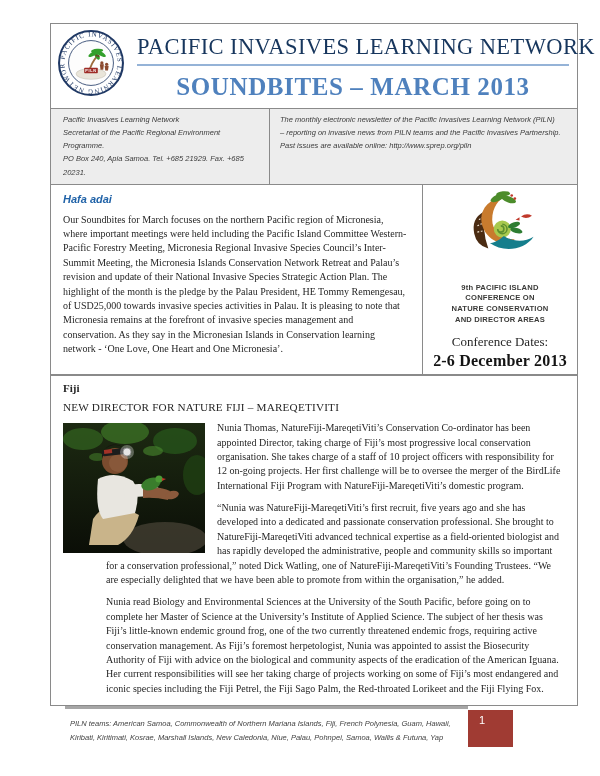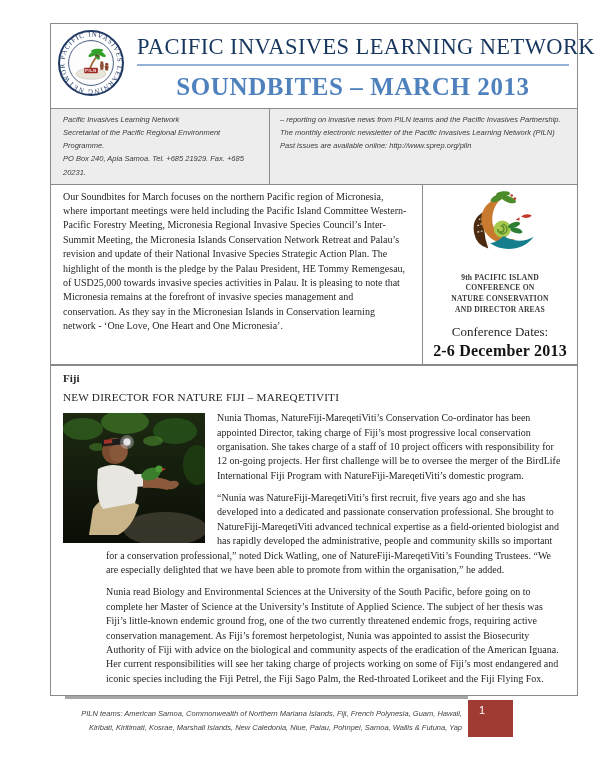--- a/index.html
+++ b/index.html
@@ -29,22 +29,22 @@
   .info-right { flex:1; padding:4px 8px 5px 10px; }
 
   
   .intro-box { display:flex; margin-top:-1px; }
   .intro-main { flex:1; padding:5px 14px 8px 12px; min-width:0; }
   .greeting { font-family:"Liberation Sans", sans-serif; font-weight:bold; font-style:italic;
     color:#2163A8; font-size:11px; margin:3px 0 8px 0; }
   .intro-text { font-size:10px; line-height:1.44; color:#262626; max-width:356px; }
   .intro-side { width:146px; flex:none; border-left:1px solid #8a8a8a; text-align:center; padding:5px 4px 4px; }
   .conf-logo svg { width:88px; height:78px; display:inline-block; }
-  .conf-name { font-family:Liberation Serif, serif; font-weight:bold; font-size:7.6px;
-    color:#3a3a38; line-height:1.4; letter-spacing:0.2px; margin-top:1px; }
+  .conf-name { font-family:Liberation Sans, sans-serif; font-weight:bold; font-size:7.6px;
+    color:#3a3a38; line-height:1.4; letter-spacing:0.2px; margin-top:11px; }
   .conf-dates-label { font-size:13px; color:#262626; margin-top:9px; }
   .conf-dates { font-size:16px; font-weight:bold; color:#141414; margin-top:2px; letter-spacing:0.2px;text-align:center; }
 
   
   .section-heading { color:#1F5795; font-weight:bold; font-size:12.5px;
     margin:11px 0 9px 45px; letter-spacing:0.3px; }
 
   
   .fiji-box { padding:6px 12px 7px; font-size:10px; }
   .country { font-weight:bold; font-size:11px; margin:0 0 7px 0; }
@@ -52,21 +52,21 @@
   .photo { float:left; width:142px; height:130px; margin:2px 12px 4px 0; }
   .photo svg { width:142px; height:130px; display:block; }
   .body-para { margin:0 0 8px 0; line-height:1.44;padding-left:43px; }
   .body-para:last-child { margin-bottom:2px; }
   .clearfix::after { content:""; display:block; clear:both; }
 
   
   .footer { margin-top:auto; position:relative; padding-bottom:52px; flex:none; }
   .footer-bar { height:3px; background:#A6A6A6; margin-left:15px; width:403px; }
   .footer-text { font-family:"Liberation Sans", sans-serif; font-style:italic; font-size:7.5px;
-    color:#3f3f3f; width:392px; margin:8px 0 0 20px; line-height:1.8;text-align:right; }
+    color:#3f3f3f; width:392px; margin:8px 0 0 20px; line-height:1.8; }
   .page-num-box { position:absolute; left:418px; top:4px; width:45px; height:37px;
     background:#A03B33; color:#ffffff; font-family:"Liberation Sans", sans-serif;
     font-size:11px; box-sizing:border-box; padding:4px 0 0 11px; }
 </style>
 </head>
 <body>
 
 <div class="page">
 
   <div class="doc-box">
@@ -107,29 +107,30 @@
         <div class="newsletter-title">SOUNDBITES – MARCH 2013</div>
       </div>
     </div>
     <div class="info-strip">
       <div class="info-left">
         <div>Pacific Invasives Learning Network</div>
         <div>Secretariat of the Pacific Regional Environment Programme.</div>
         <div>PO Box 240, Apia Samoa. Tel. +685 21929. Fax. +685 20231.</div>
       </div>
       <div class="info-right">
+        <div>The monthly electronic newsletter of the Pacific Invasives Learning Network (PILN)</div>
         <div>– reporting on invasive news from PILN teams and the Pacific Invasives Partnership.</div>
-        <div>The monthly electronic newsletter of the Pacific Invasives Learning Network (PILN)</div>
         <div>Past issues are available online: http://www.sprep.org/piln</div>
       </div>
     </div>
   </div>
 
   <div class="doc-box intro-box">
     <div class="intro-main">
+      <div class="greeting">Hafa adai</div>
       <div class="intro-text">Our Soundbites for March focuses on the northern Pacific region of Micronesia, where important meetings were held including the Pacific Island Committee Western-Pacific Forestry Meeting, Micronesia Regional Invasive Species Council’s Inter-Summit Meeting, the Micronesia Islands Conservation Network Retreat and Palau’s revision and update of their National Invasive Species Strategic Action Plan. The highlight of the month is the pledge by the Palau President, HE Tommy Remengesau, of USD25,000 towards invasive species activities in Palau. It is pleasing to note that Micronesia remains at the forefront of invasive species management and conservation. As they say in the Micronesian Islands in Conservation learning network - ‘One Love, One Heart and One Micronesia’.</div>
     </div>
     <div class="intro-side">
       <div class="conf-logo">
         <svg viewBox="0 0 110 100">
           <path d="M34,28 q-16,9 -12,28 q3,15 18,19 q-9,-24 -3,-47 z" fill="#4A2B12"></path>
           <path d="M28,38 q6,-4 12,-5 M26,46 q7,-4 13,-4 M26,54 q7,-2 13,-2" stroke="#f3e8d8" stroke-width="1.4" fill="none" stroke-dasharray="2.2 2"></path>
           <path d="M62,8 C34,12 24,34 36,54 C46,69 64,72 74,63 C58,64 45,53 45,38 C45,22 54,11 62,8 z" fill="#C87B2E"></path>
           <g fill="#4C8C2B">
             <ellipse cx="52" cy="10" rx="10" ry="4" transform="rotate(-25 52 10)"></ellipse>

